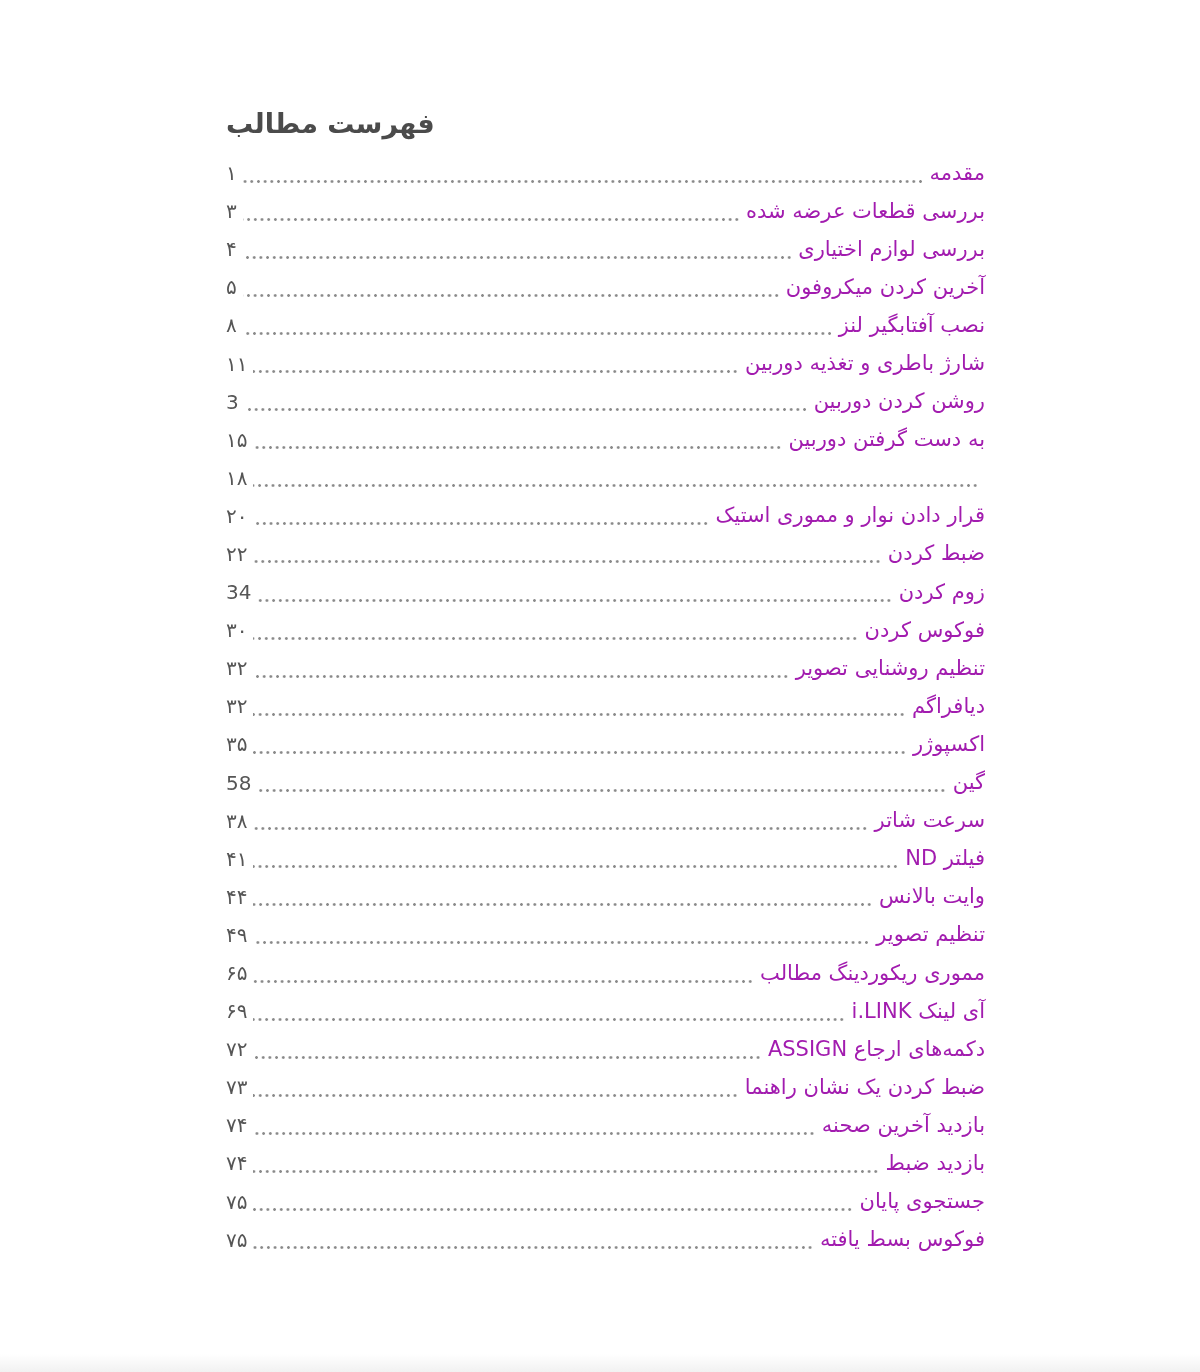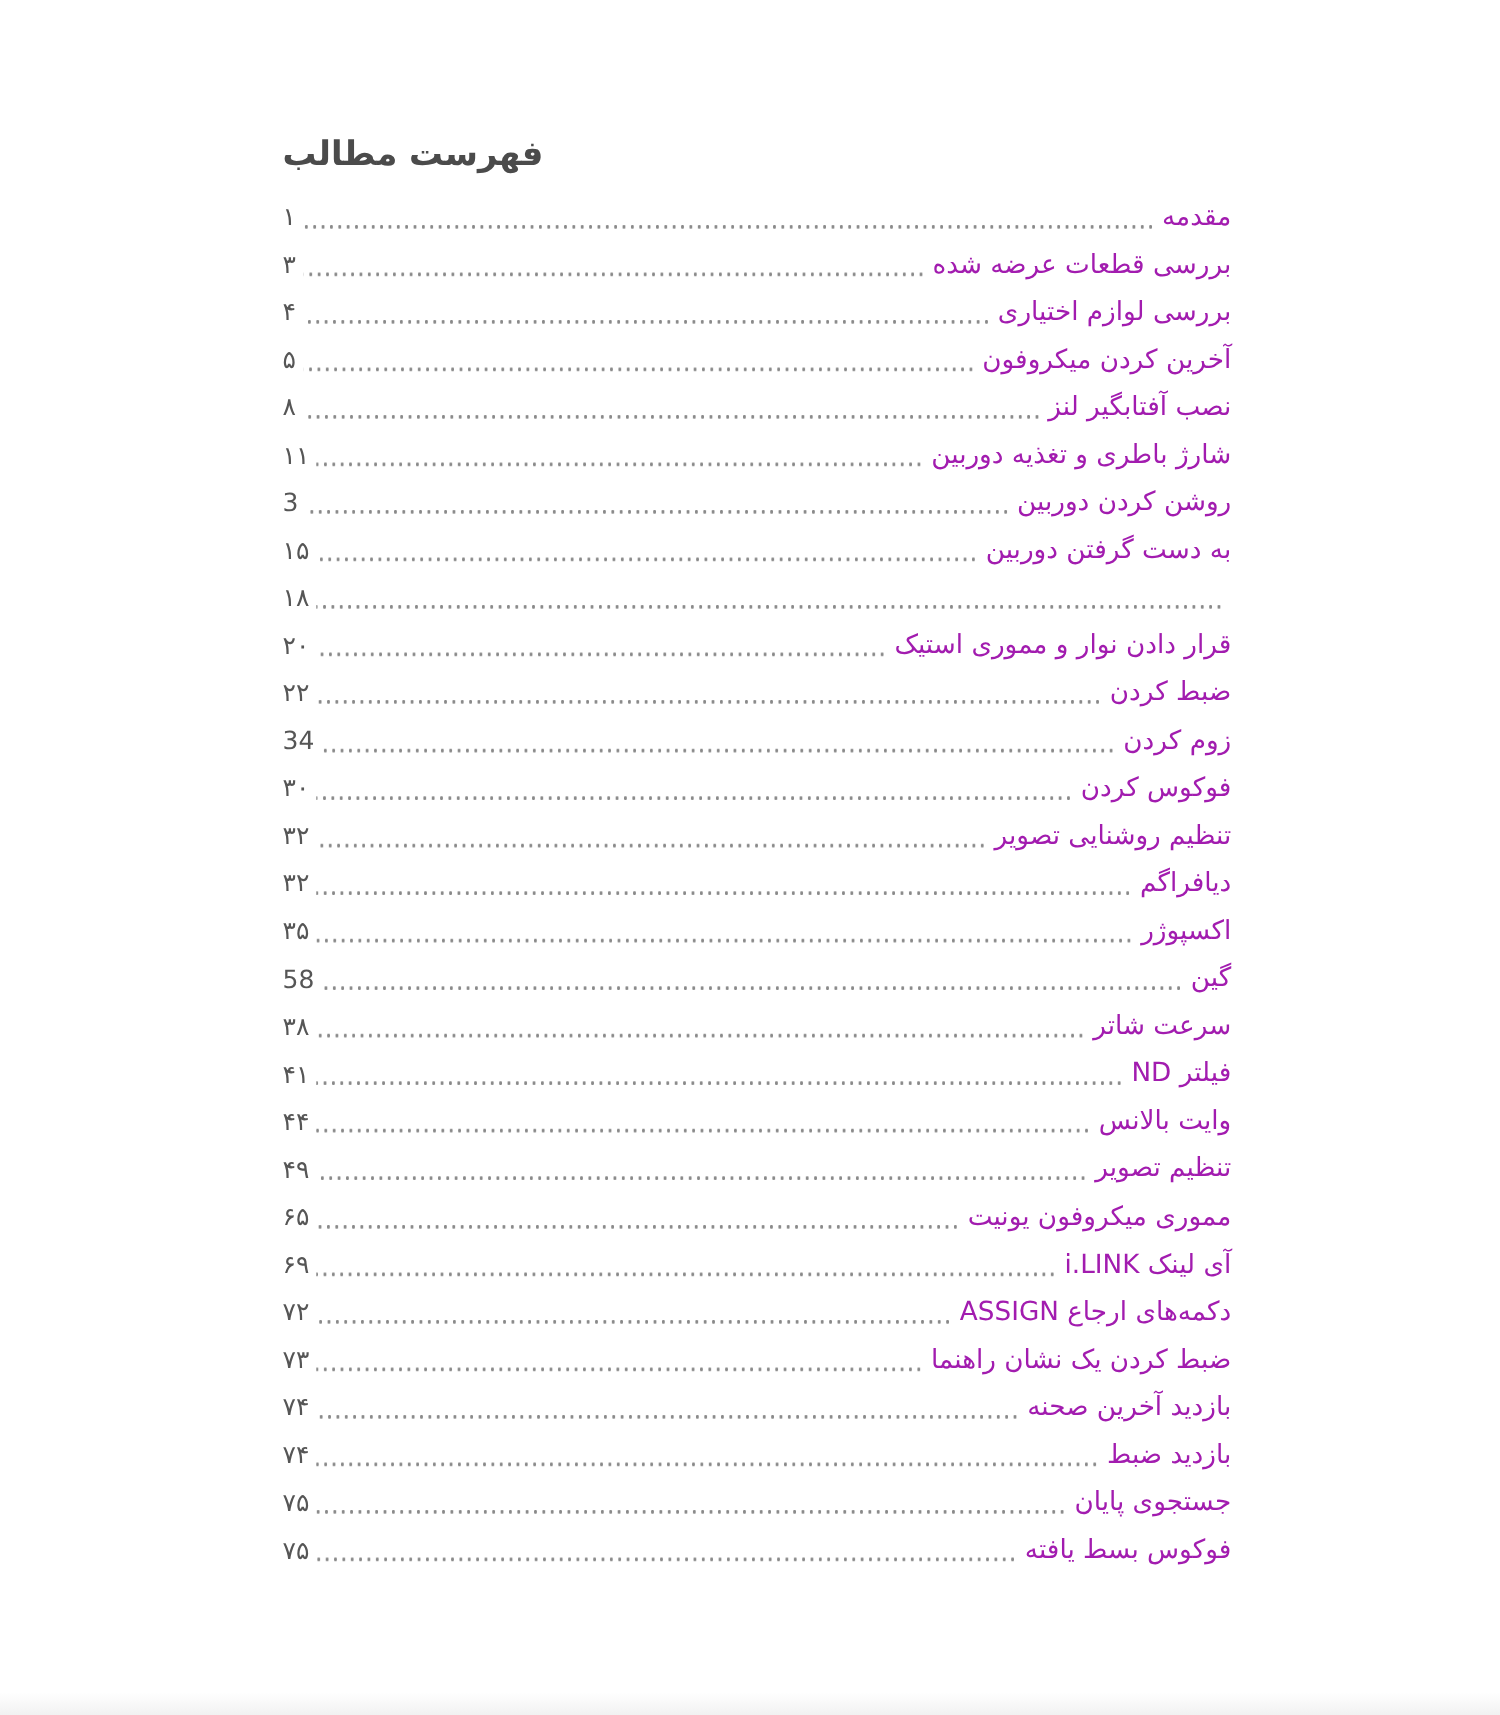--- a/index.html
+++ b/index.html
@@ -194,21 +194,21 @@
     <span class="num">۴۴</span>
   </div>
 
   <div class="row">
     <span class="label">تنظیم تصویر</span>
     <span class="dots"></span>
     <span class="num">۴۹</span>
   </div>
 
   <div class="row">
-    <span class="label">مموری میکروفون یونیت</span>
+    <span class="label">مموری ریکوردینگ مطالب</span>
     <span class="dots"></span>
     <span class="num">۶۵</span>
   </div>
 
   <div class="row">
     <span class="label">آی لینک i.LINK</span>
     <span class="dots"></span>
     <span class="num">۶۹</span>
   </div>
 

